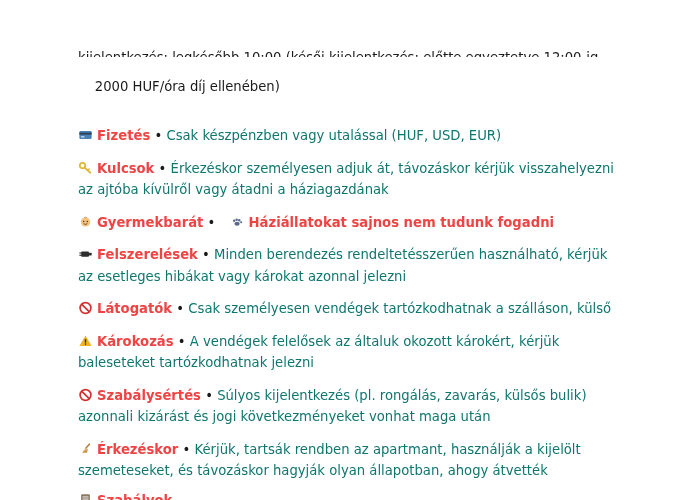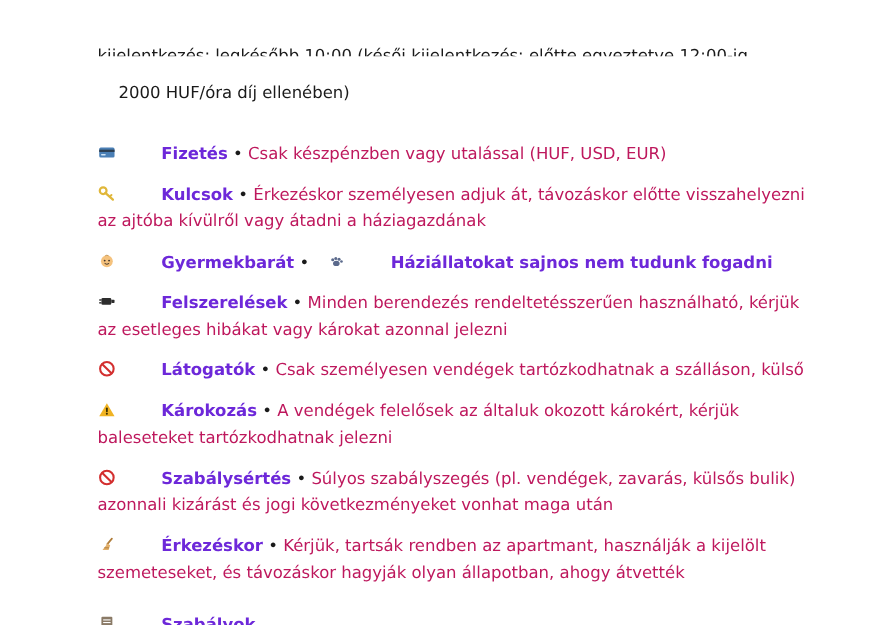--- a/index.html
+++ b/index.html
@@ -11,21 +11,21 @@
     width: 700px;
     height: 500px;
     overflow: hidden;
     font-family: "DejaVu Sans", sans-serif;
     color: #1a1a1a;
   }
   .page {
     position: relative;
     width: 700px;
     height: 500px;
-    padding: 4px 14px 0 78px;
+    padding: 16px 14px 0 78px;
     box-sizing: border-box;
   }
   .clipped-top {
     font-size: 13.2px;
     line-height: 20px;
     color: #1a1a1a;
     margin: 0;
     padding-top: 0;
     position: relative;
     top: -8px;
@@ -41,28 +41,27 @@
     margin: 0 0 2px 0;
     padding: 0;
     font-size: 13.2px;
     line-height: 21.5px;
   }
   .item-block {
     margin-bottom: 11px;
   }
   .label {
     font-weight: bold;
-    color: #6d28d9;
-    margin-left: 32px;
+    color: #ef4444;
   }
   .sep {
     color: #1a1a1a;
   }
   .body-text {
-    color: #be185d;
+    color: #0f766e;
   }
   .inline-pair .second {
     margin-left: 10px;
   }
   .bottom-cut {
     position: absolute;
     left: 78px;
     right: 14px;
     bottom: 0;
     height: 10px;
@@ -103,21 +102,21 @@
 
   <div class="item item-block">
     <span class="ico">
       <svg viewBox="0 0 16 16" width="15" height="14">
           <circle cx="4.6" cy="5.2" r="3.1" fill="none" stroke="#e0b73a" stroke-width="2"></circle>
           <path d="M6.6 7.2 L13.5 13.4" stroke="#e0b73a" stroke-width="2.1" stroke-linecap="round"></path>
           <path d="M10.6 10.6 L12.2 9.1" stroke="#e0b73a" stroke-width="1.8" stroke-linecap="round"></path>
         </svg>
     </span><span class="label">Kulcsok</span>
     <span class="sep">•</span>
-    <span class="body-text">Érkezéskor személyesen adjuk át, távozáskor előtte visszahelyezni</span><br>
+    <span class="body-text">Érkezéskor személyesen adjuk át, távozáskor kérjük visszahelyezni</span><br>
     <span class="body-text">az ajtóba kívülről vagy átadni a háziagazdának</span>
   </div>
 
   <div class="item item-block inline-pair">
     <span class="ico">
       <svg viewBox="0 0 16 16" width="15" height="14">
           <circle cx="8" cy="8" r="5.4" fill="#f5c27d"></circle>
           <circle cx="6" cy="7.4" r="0.85" fill="#40332a"></circle>
           <circle cx="10" cy="7.4" r="0.85" fill="#40332a"></circle>
           <path d="M6.2 10.2 Q8 11.6 9.8 10.2" stroke="#40332a" stroke-width="0.9" fill="none" stroke-linecap="round"></path>
@@ -175,21 +174,21 @@
   </div>
 
   <div class="item item-block">
     <span class="ico">
       <svg viewBox="0 0 16 16" width="15" height="14">
           <circle cx="8" cy="8" r="6.2" fill="none" stroke="#d32f2f" stroke-width="1.9"></circle>
           <path d="M3.8 3.8 L12.2 12.2" stroke="#d32f2f" stroke-width="1.9" stroke-linecap="round"></path>
         </svg>
     </span><span class="label">Szabálysértés</span>
     <span class="sep">•</span>
-    <span class="body-text">Súlyos szabályszegés (pl. vendégek, zavarás, külsős bulik)</span><br>
+    <span class="body-text">Súlyos kijelentkezés (pl. rongálás, zavarás, külsős bulik)</span><br>
     <span class="body-text">azonnali kizárást és jogi következményeket vonhat maga után</span>
   </div>
 
   <div class="item item-block">
     <span class="ico">
       <svg viewBox="0 0 16 16" width="15" height="14">
           <path d="M12.6 2.2 L8.4 7.2" stroke="#b07d3a" stroke-width="1.6" stroke-linecap="round"></path>
           <path d="M8.6 6.6 L4 12.6 L9.6 12.6 L11 8.2 Z" fill="#e3b06b"></path>
           <path d="M5.6 10.6 L9.9 10.6" stroke="#a8793a" stroke-width="0.8"></path>
         </svg>

